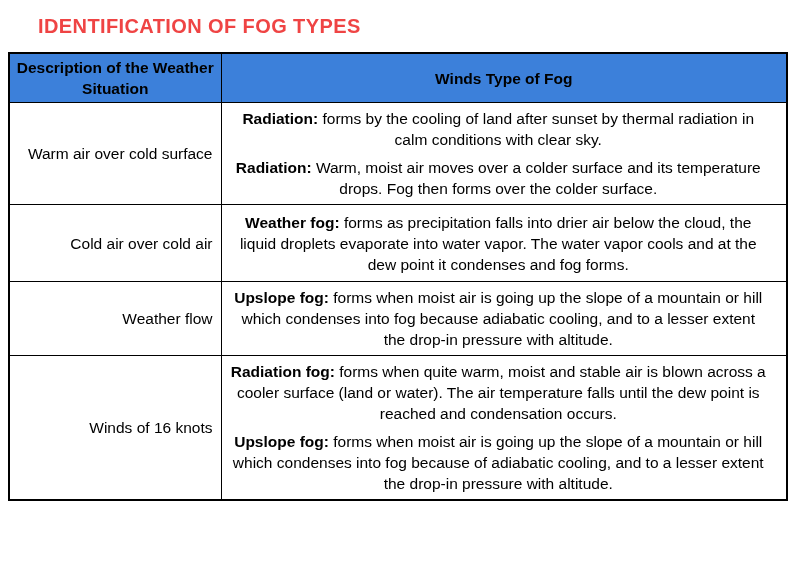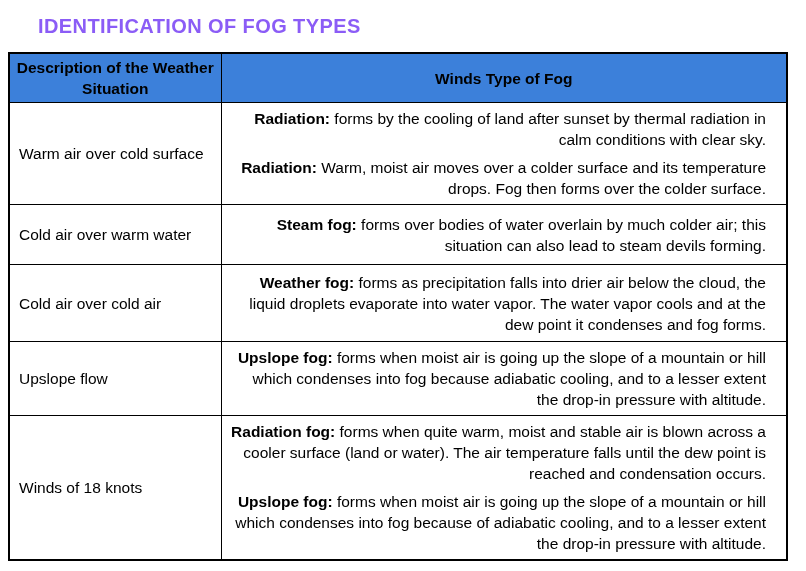--- a/index.html
+++ b/index.html
@@ -16,21 +16,21 @@
     width: 806px;
     height: 571px;
     box-sizing: border-box;
     padding: 12px 0 0 8px;
   }
   h1.doc-title {
     font-size: 20px;
     line-height: 24px;
     font-weight: 700;
     letter-spacing: 0.4px;
-    color: #8b5cf6;
+    color: #ef4444;
     margin: 2px 0 14px 30px;
   }
   table.fog-table {
     border-collapse: collapse;
     border: 2px solid #000000;
     table-layout: fixed;
     width: 778px;
   }
   table.fog-table col.c1 { width: 212px; }
   table.fog-table col.c2 { width: 566px; }
@@ -49,25 +49,25 @@
     padding: 3px 6px;
   }
   tr.hdr  { height: 45px; margin-top: 24px;  }
   tr.r1   { height: 92px;  }
   tr.r2   { height: 60px;  }
   tr.r3   { height: 77px;  }
   tr.r4   { height: 66px;  }
   tr.r5   { height: 139px; }
   td.sit {
     padding: 4px 8px 4px 9px;
-    text-align: left;
+    text-align: right;
   }
   td.fog {
     padding: 5px 20px 5px 9px;
-    text-align: right;
+    text-align: center;
   }
   td.fog p {
     margin: 0;
   }
   td.fog p + p {
     margin-top: 7px;
   }
   td.fog b {
     font-weight: 700;
   }
@@ -93,43 +93,37 @@
     <tbody>
 
       <tr class="r1">
         <td class="sit">Warm air over cold surface</td>
         <td class="fog">
           <p><b>Radiation:</b> <span>forms by the cooling of land after sunset by thermal radiation in calm conditions with clear sky.</span></p>
           <p><b>Radiation:</b> <span>Warm, moist air moves over a colder surface and its temperature drops. Fog then forms over the colder surface.</span></p>
         </td>
       </tr>
 
-      <tr class="r2">
-        <td class="sit">Cold air over warm water</td>
-        <td class="fog">
-          <p><b>Steam fog:</b> <span>forms over bodies of water overlain by much colder air; this situation can also lead to steam devils forming.</span></p>
-        </td>
-      </tr>
 
       <tr class="r3">
         <td class="sit">Cold air over cold air</td>
         <td class="fog">
           <p><b>Weather fog:</b> <span>forms as precipitation falls into drier air below the cloud, the liquid droplets evaporate into water vapor. The water vapor cools and at the dew point it condenses and fog forms.</span></p>
         </td>
       </tr>
 
       <tr class="r4">
-        <td class="sit">Upslope flow</td>
+        <td class="sit">Weather flow</td>
         <td class="fog">
           <p><b>Upslope fog:</b> <span>forms when moist air is going up the slope of a mountain or hill which condenses into fog because adiabatic cooling, and to a lesser extent the drop-in pressure with altitude.</span></p>
         </td>
       </tr>
 
       <tr class="r5">
-        <td class="sit">Winds of 18 knots</td>
+        <td class="sit">Winds of 16 knots</td>
         <td class="fog">
           <p><b>Radiation fog:</b> <span>forms when quite warm, moist and stable air is blown across a cooler surface (land or water). The air temperature falls until the dew point is reached and condensation occurs.</span></p>
           <p><b>Upslope fog:</b> <span>forms when moist air is going up the slope of a mountain or hill which condenses into fog because of adiabatic cooling, and to a lesser extent the drop-in pressure with altitude.</span></p>
         </td>
       </tr>
 
     </tbody>
   </table>
 
 </div>

